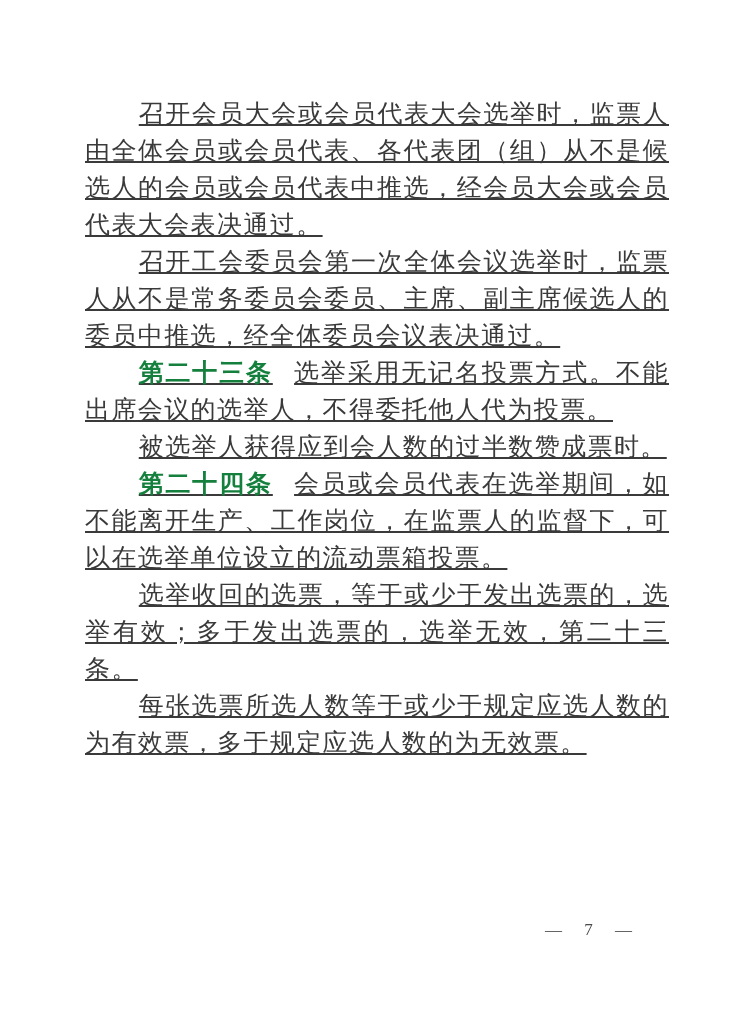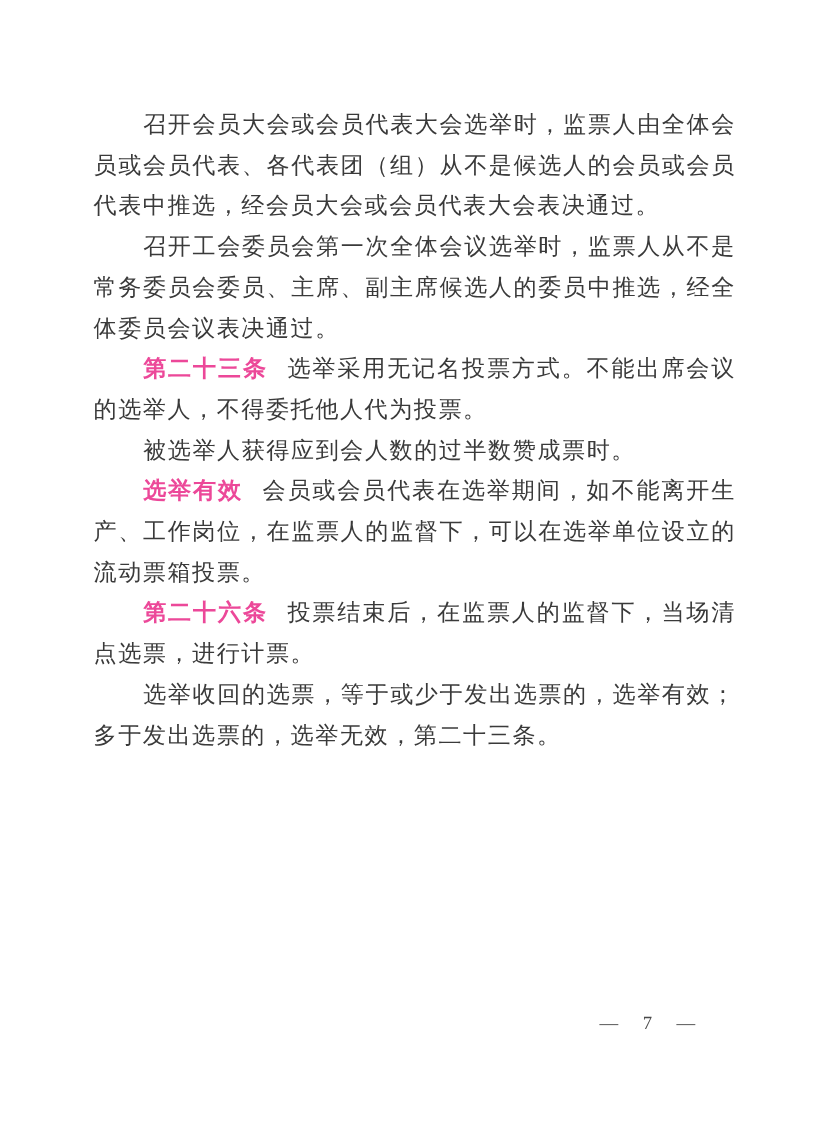--- a/index.html
+++ b/index.html
@@ -15,35 +15,36 @@
     background: #ffffff;
     font-family: "Liberation Serif", "DejaVu Serif", serif;
     overflow: hidden;
   }
   .content {
     position: absolute;
     left: 85px;
     top: 95px;
     width: 584px;
     color: #3a3a3a;
-    font-size: 21px;
+    font-size: 25px;
     line-height: 37px;
     text-align: justify;
     text-justify: inter-ideograph;
     letter-spacing: 1.4px;
+    text-decoration: underline;
   }
   .para {
     margin: 0;
     text-indent: 2.15em;
     line-break: strict;
     word-break: normal;
   }
   .article-heading {
     font-weight: bold;
-    color: #ec4899;
+    color: #15803d;
     margin-right: 0.85em;
     font-family: "Liberation Sans", "DejaVu Sans", sans-serif;
   }
   .footer {
     position: absolute;
     top: 920px;
     left: 0;
     right: 116px;
     text-align: right;
     color: #4a4a4a;
@@ -56,18 +57,18 @@
 </style>
 </head>
 <body>
 
 <div class="page">
   <main class="content" id="paragraphs">
       <p class="para"><span>召开会员大会或会员代表大会选举时，监票人由全体会员或会员代表、各代表团（组）从不是候选人的会员或会员代表中推选，经会员大会或会员代表大会表决通过。</span></p>
       <p class="para"><span>召开工会委员会第一次全体会议选举时，监票人从不是常务委员会委员、主席、副主席候选人的委员中推选，经全体委员会议表决通过。</span></p>
       <p class="para"><span class="article-heading">第二十三条</span><span>选举采用无记名投票方式。不能出席会议的选举人，不得委托他人代为投票。</span></p>
       <p class="para"><span>被选举人获得应到会人数的过半数赞成票时。</span></p>
-      <p class="para"><span class="article-heading">选举有效</span><span>会员或会员代表在选举期间，如不能离开生产、工作岗位，在监票人的监督下，可以在选举单位设立的流动票箱投票。</span></p>
-      <p class="para"><span class="article-heading">第二十六条</span><span>投票结束后，在监票人的监督下，当场清点选票，进行计票。</span></p>
+      <p class="para"><span class="article-heading">第二十四条</span><span>会员或会员代表在选举期间，如不能离开生产、工作岗位，在监票人的监督下，可以在选举单位设立的流动票箱投票。</span></p>
       <p class="para"><span>选举收回的选票，等于或少于发出选票的，选举有效；多于发出选票的，选举无效，第二十三条。</span></p>
+      <p class="para"><span>每张选票所选人数等于或少于规定应选人数的为有效票，多于规定应选人数的为无效票。</span></p>
     </main>
   <div class="footer">— 7 —</div>
 </div>
 
 </body></html>

